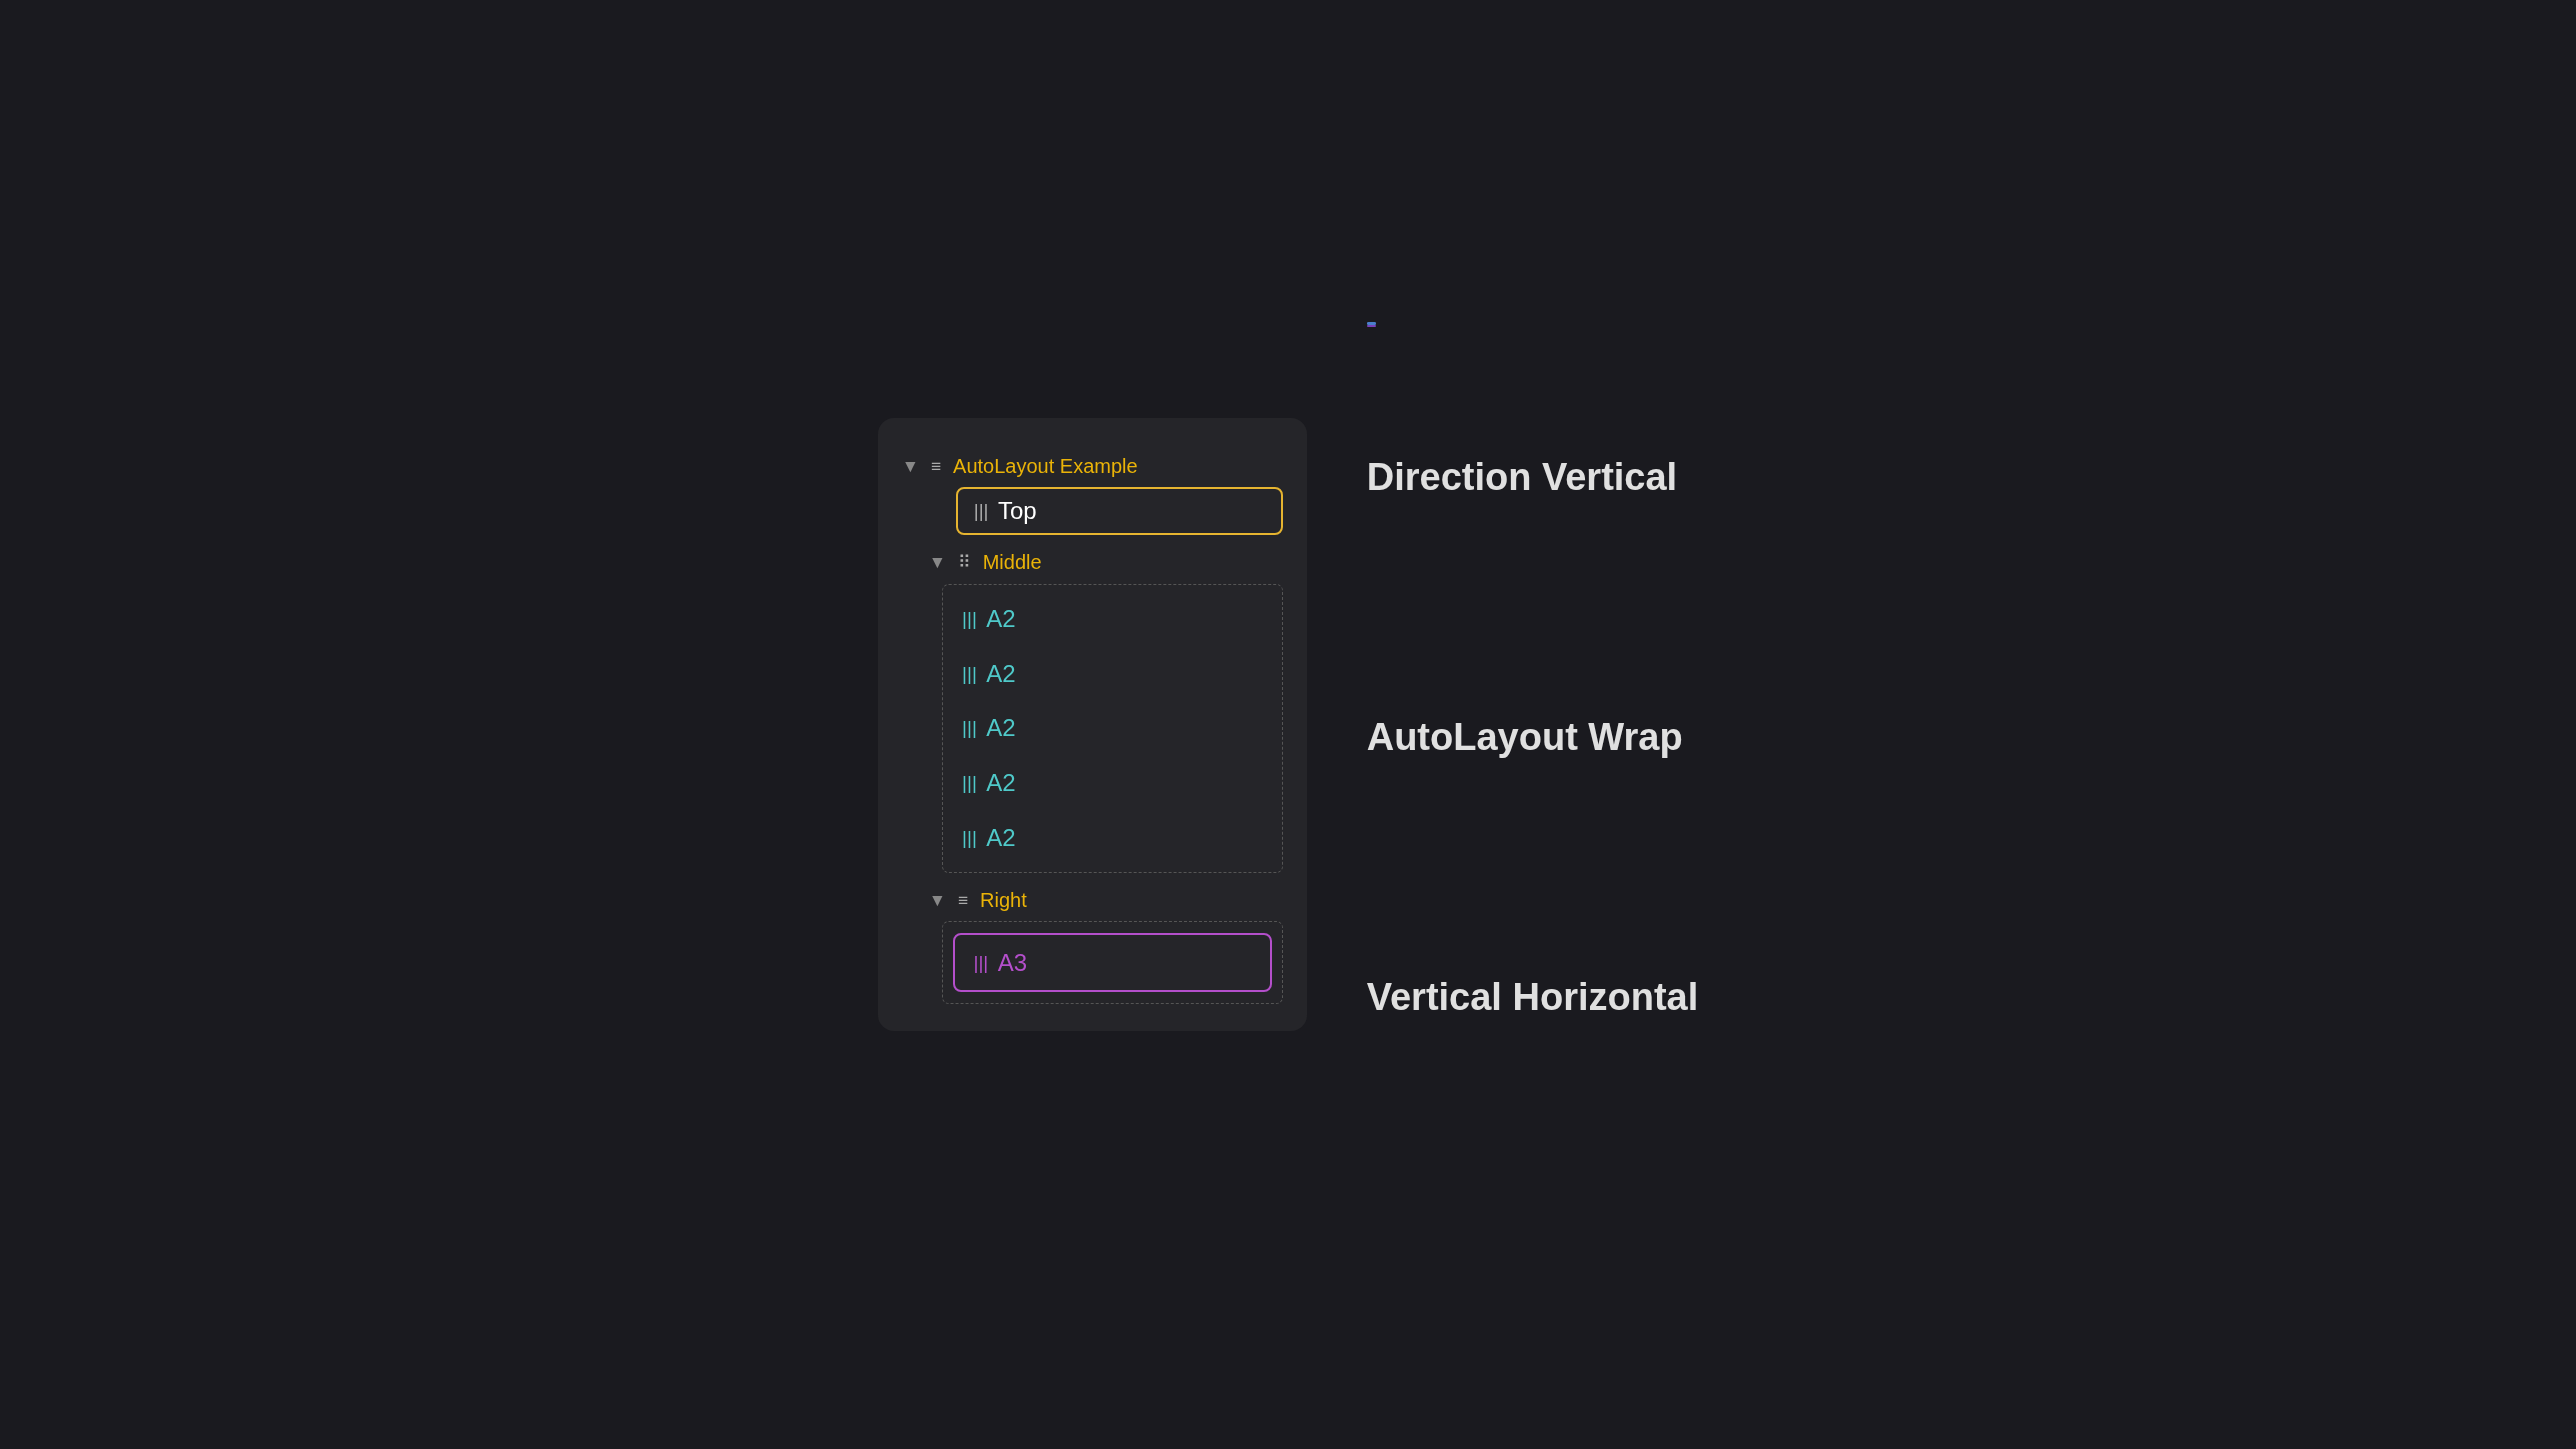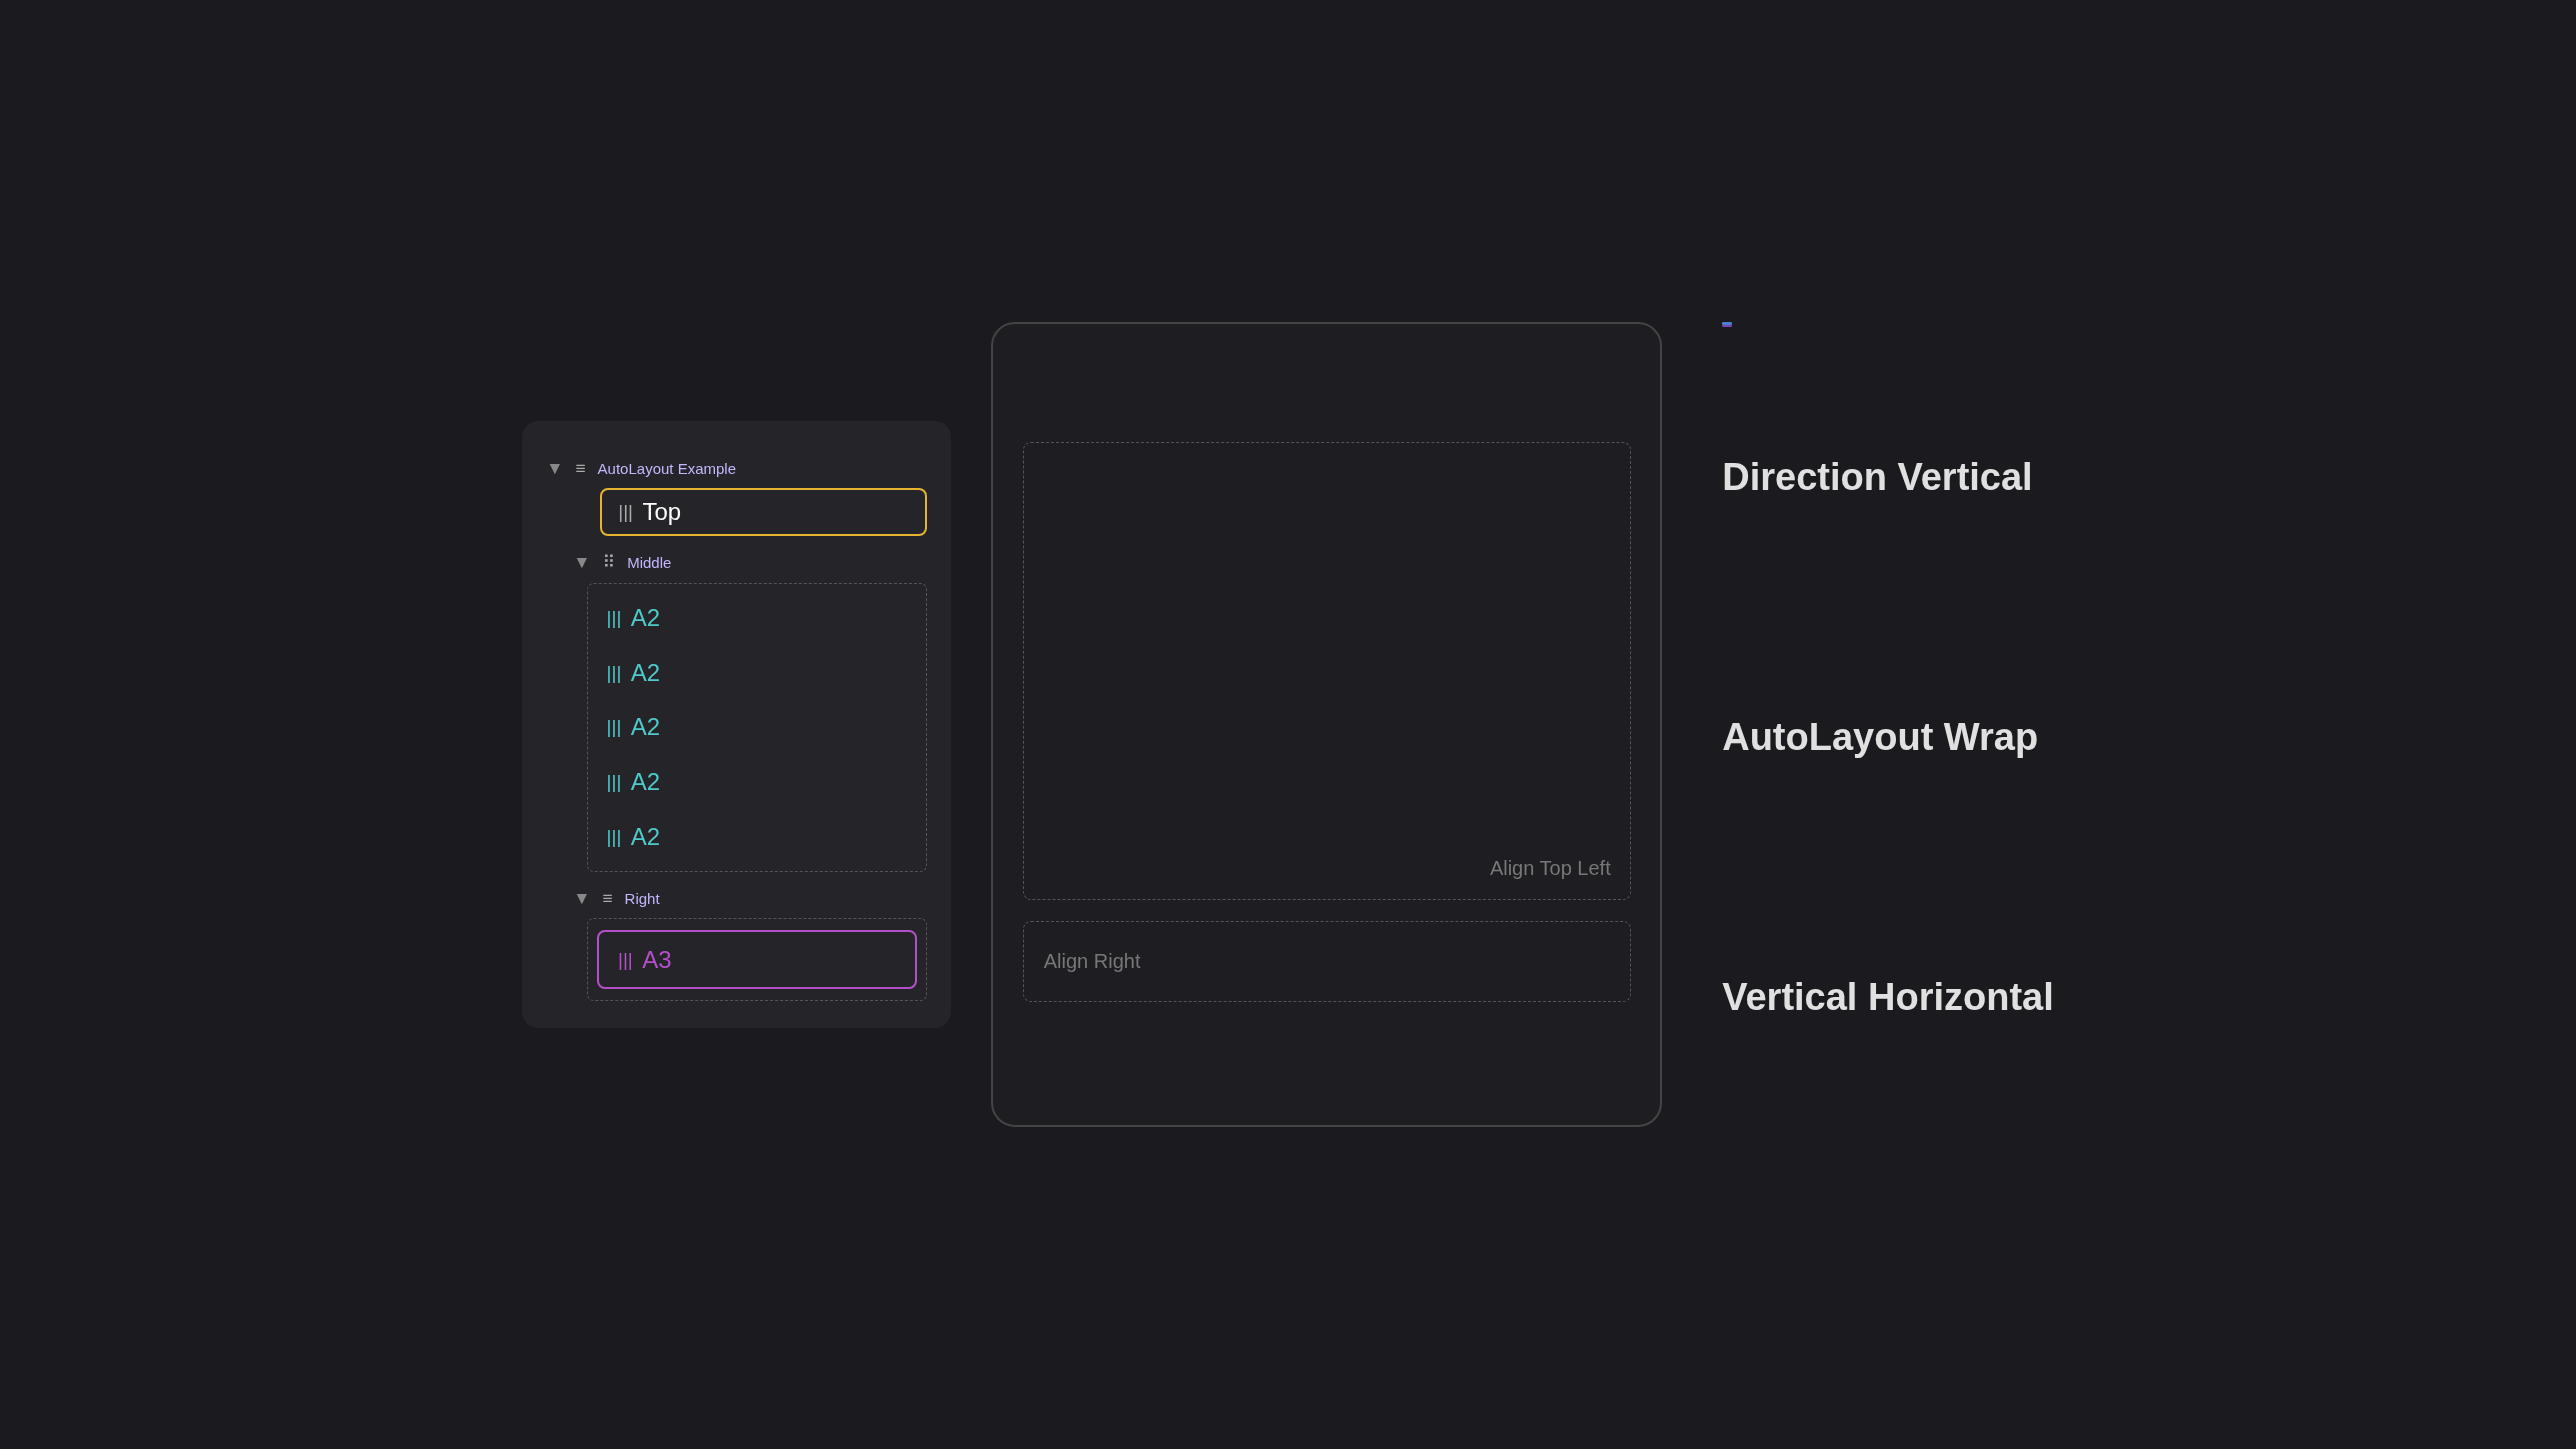--- a/index.html
+++ b/index.html
@@ -56,22 +56,22 @@
       flex-shrink: 0;
     }
 
     .layer-icon {
       font-size: 17.4px;
       color: #aaa;
       flex-shrink: 0;
     }
 
     .layer-label {
-      font-size: 15px;
-      color: #c4b5fd;
+      font-size: 20px;
+      color: #eab308;
       font-weight: 500;
     }
 
     
     .top-item {
       display: flex;
       align-items: center;
       gap: 9.4px;
       background: transparent;
       border: 2px solid #e6b430;
@@ -341,45 +341,20 @@
           <div class="a3-item">
             <span class="layer-icon">|||</span>
             <span class="a3-label">A3</span>
           </div>
         </div>
       </div>
 
     </div>
   </div>
 
-  <div class="canvas-container">
-
-    <div class="top-bar"></div>
-
-    <div class="wrap-section">
-      <div class="wrap-row">
-        <div class="wrap-cell cyan"></div>
-        <div class="wrap-cell cyan"></div>
-      </div>
-      <div class="wrap-row">
-        <div class="wrap-cell cyan"></div>
-        <div class="wrap-cell cyan"></div>
-      </div>
-      <div class="wrap-row-single">
-        <div class="wrap-cell cyan"></div>
-      </div>
-      <span class="align-top-left-label">Align Top Left</span>
-    </div>
-
-    <div class="bottom-bar-section">
-      <span class="align-right-label">Align Right</span>
-      <div class="bottom-bar-item"></div>
-    </div>
-
-  </div>
 
   <div class="right-labels">
     <div style="display:flex;flex-direction:column;gap:20px;height:805px;align-items:flex-start;">
 
       <div style="display:flex;flex-direction:column;align-items:center;gap:0;">
         <div style="width:2.7px;background:#4a80cc;border-radius:1.3px;flex:1;"></div>
         <div style="width:9.4px;height:2.7px;background:#4a80cc;border-radius:1.3px;"></div>
         <div style="width:2.7px;background:#7744bb;border-radius:1.3px;flex:0.08;"></div>
         <div style="width:9.4px;height:2.7px;background:#7744bb;border-radius:1.3px;"></div>
       </div>

